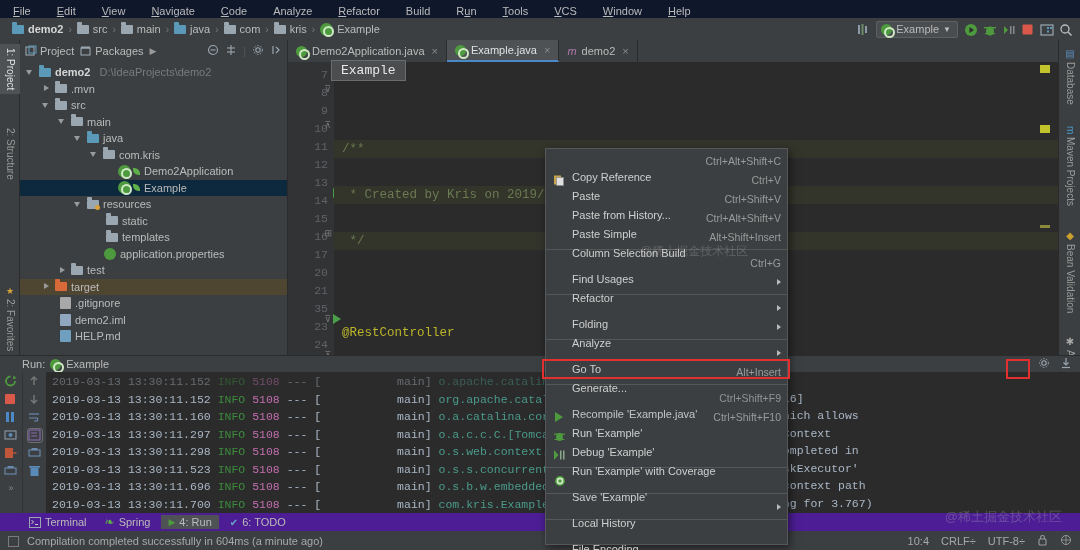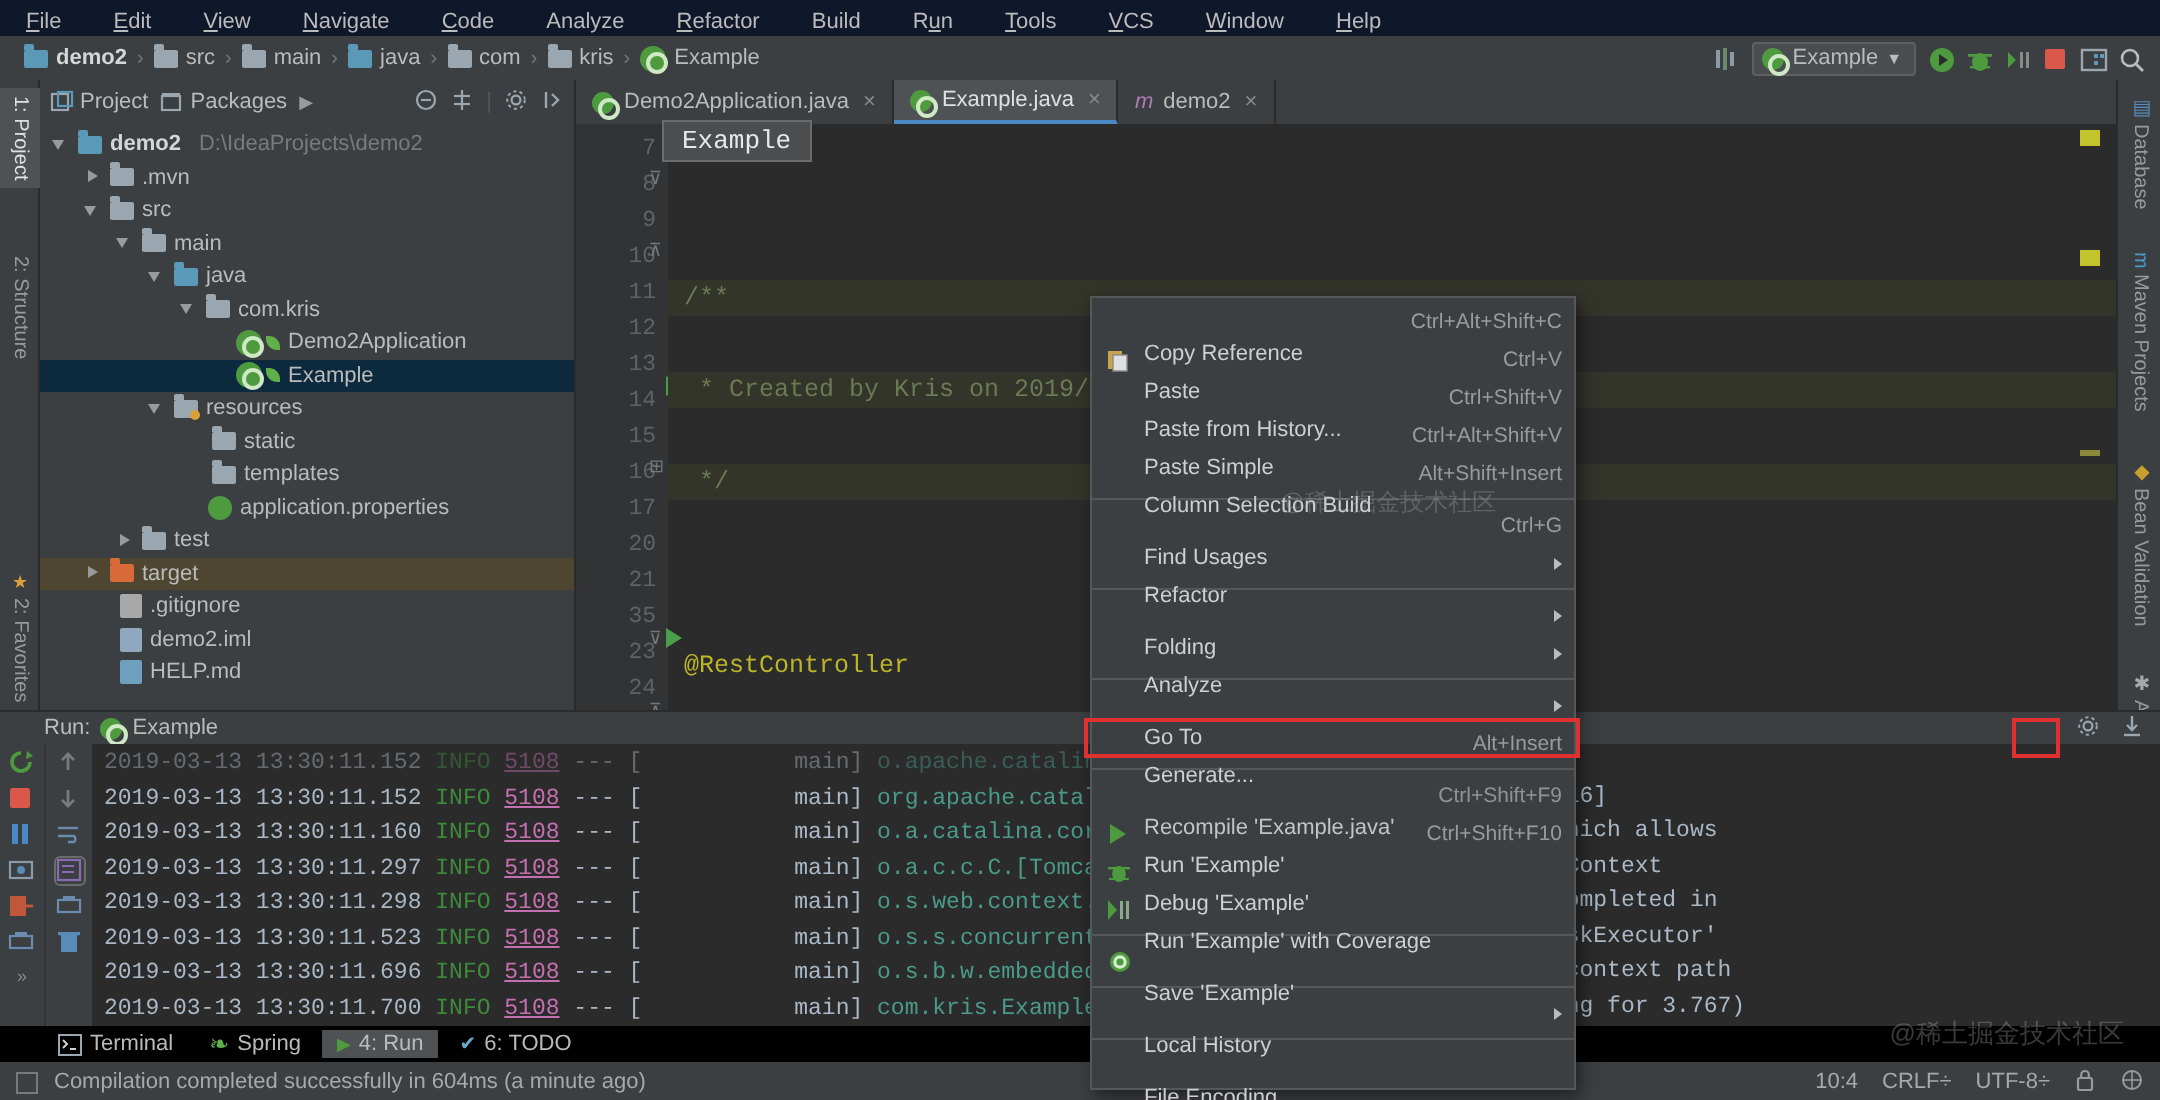--- a/index.html
+++ b/index.html
@@ -128,29 +128,29 @@
   .run-tools { width:22px; background:#3c3f41; flex:none; display:flex; flex-direction:column;
                align-items:center; padding-top:3px; gap:5px;}
   .run-tools2 { width:24px; background:#3c3f41; flex:none; display:flex; flex-direction:column;
                align-items:center; padding-top:3px; gap:5px; border-left:1px solid #333;}
   .tbtn{width:14px;height:13px;border-radius:2px;flex:none;}
   .console { flex:1; background:#2b2b2b; overflow:hidden; font-family:"Liberation Mono", monospace;
              font-size:11.5px; padding-top:1px; position:relative;}
   .logline{height:17.5px;line-height:17.5px;white-space:pre;padding-left:6px;}
   .lg-date{color:#a9b7c6;}
   .lg-info{color:#3d8a3d;}
-  .lg-pid{color:#c46fb0;text-decoration:underline;}
+  .lg-pid{color:#c46fb0;}
   .lg-dash{color:#a9b7c6;}
   .lg-thread{color:#a9b7c6;}
   .lg-cls{color:#4a9a8a;}
   .lg-msg{color:#a9b7c6;}
   .logline.faded{opacity:.45;}
 
   
-  .toolbar-bottom{height:18px;background:#000000;display:flex;align-items:center;padding-left:22px;gap:4px;font-size:11px;}
+  .toolbar-bottom{height:18px;background:#4c1d95;display:flex;align-items:center;padding-left:22px;gap:4px;font-size:11px;}
   .twbtn{display:flex;align-items:center;gap:4px;padding:1px 7px;color:#bbb;white-space:nowrap;}
   .twbtn.active{background:#4e5254;}
   .statusbar{height:20px;background:#3c3f41;display:flex;align-items:center;padding:0 8px;font-size:11px;color:#a8a8a8;position:relative;}
   .statusbar .sb-right{margin-left:auto;display:flex;align-items:center;gap:12px;}
 
   
   .ctx {
     position:absolute; left:545px; top:148px; width:243px;
     background:#3c3f41; border:1px solid #555759; z-index:50;
     padding:2px 0; font-size:11px; box-shadow:2px 3px 8px rgba(0,0,0,.5);

